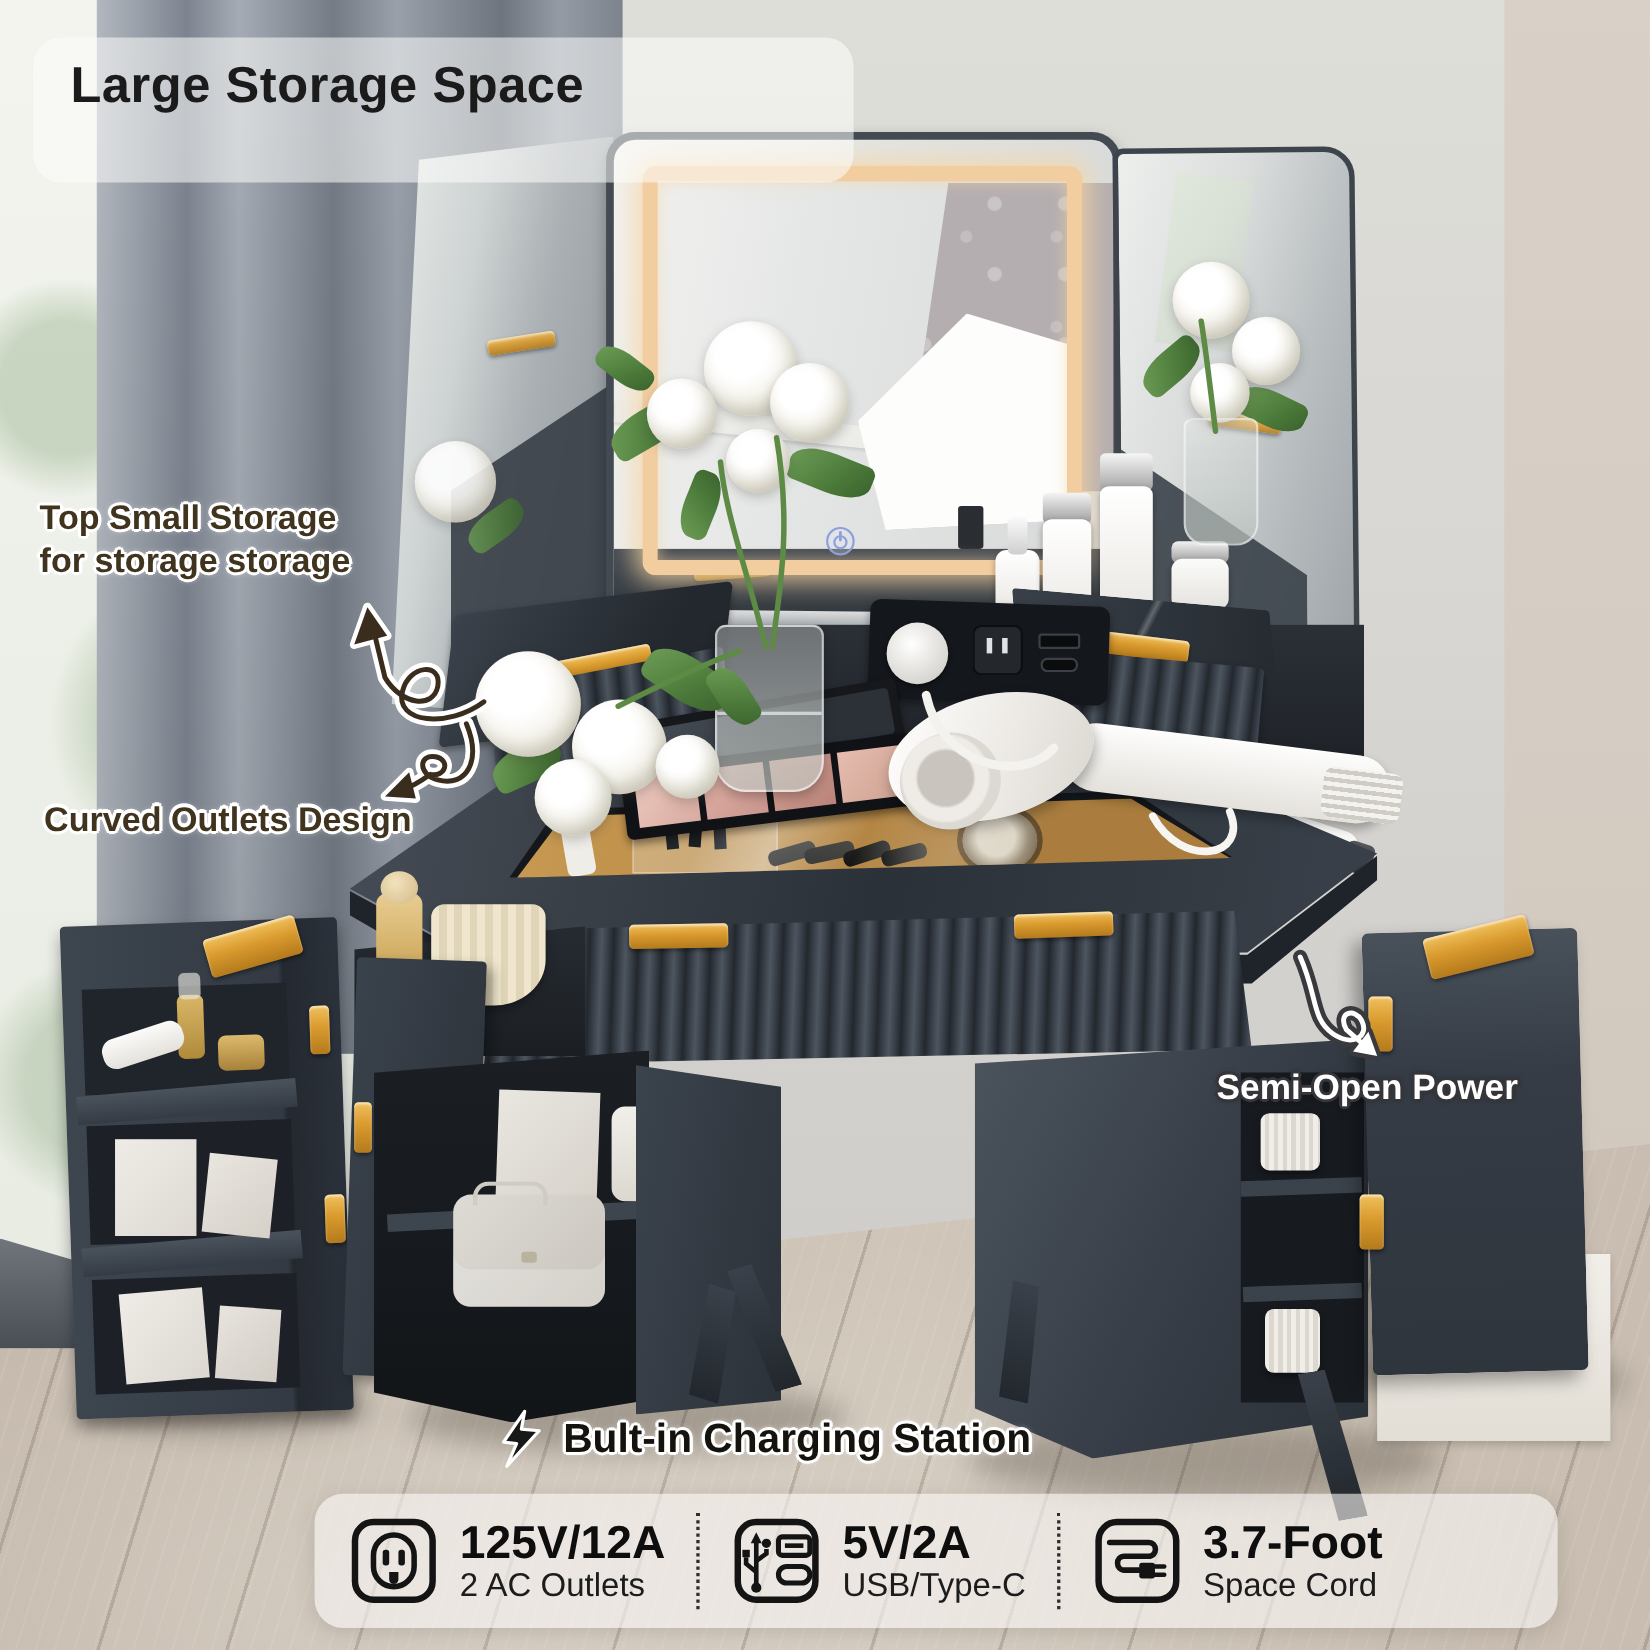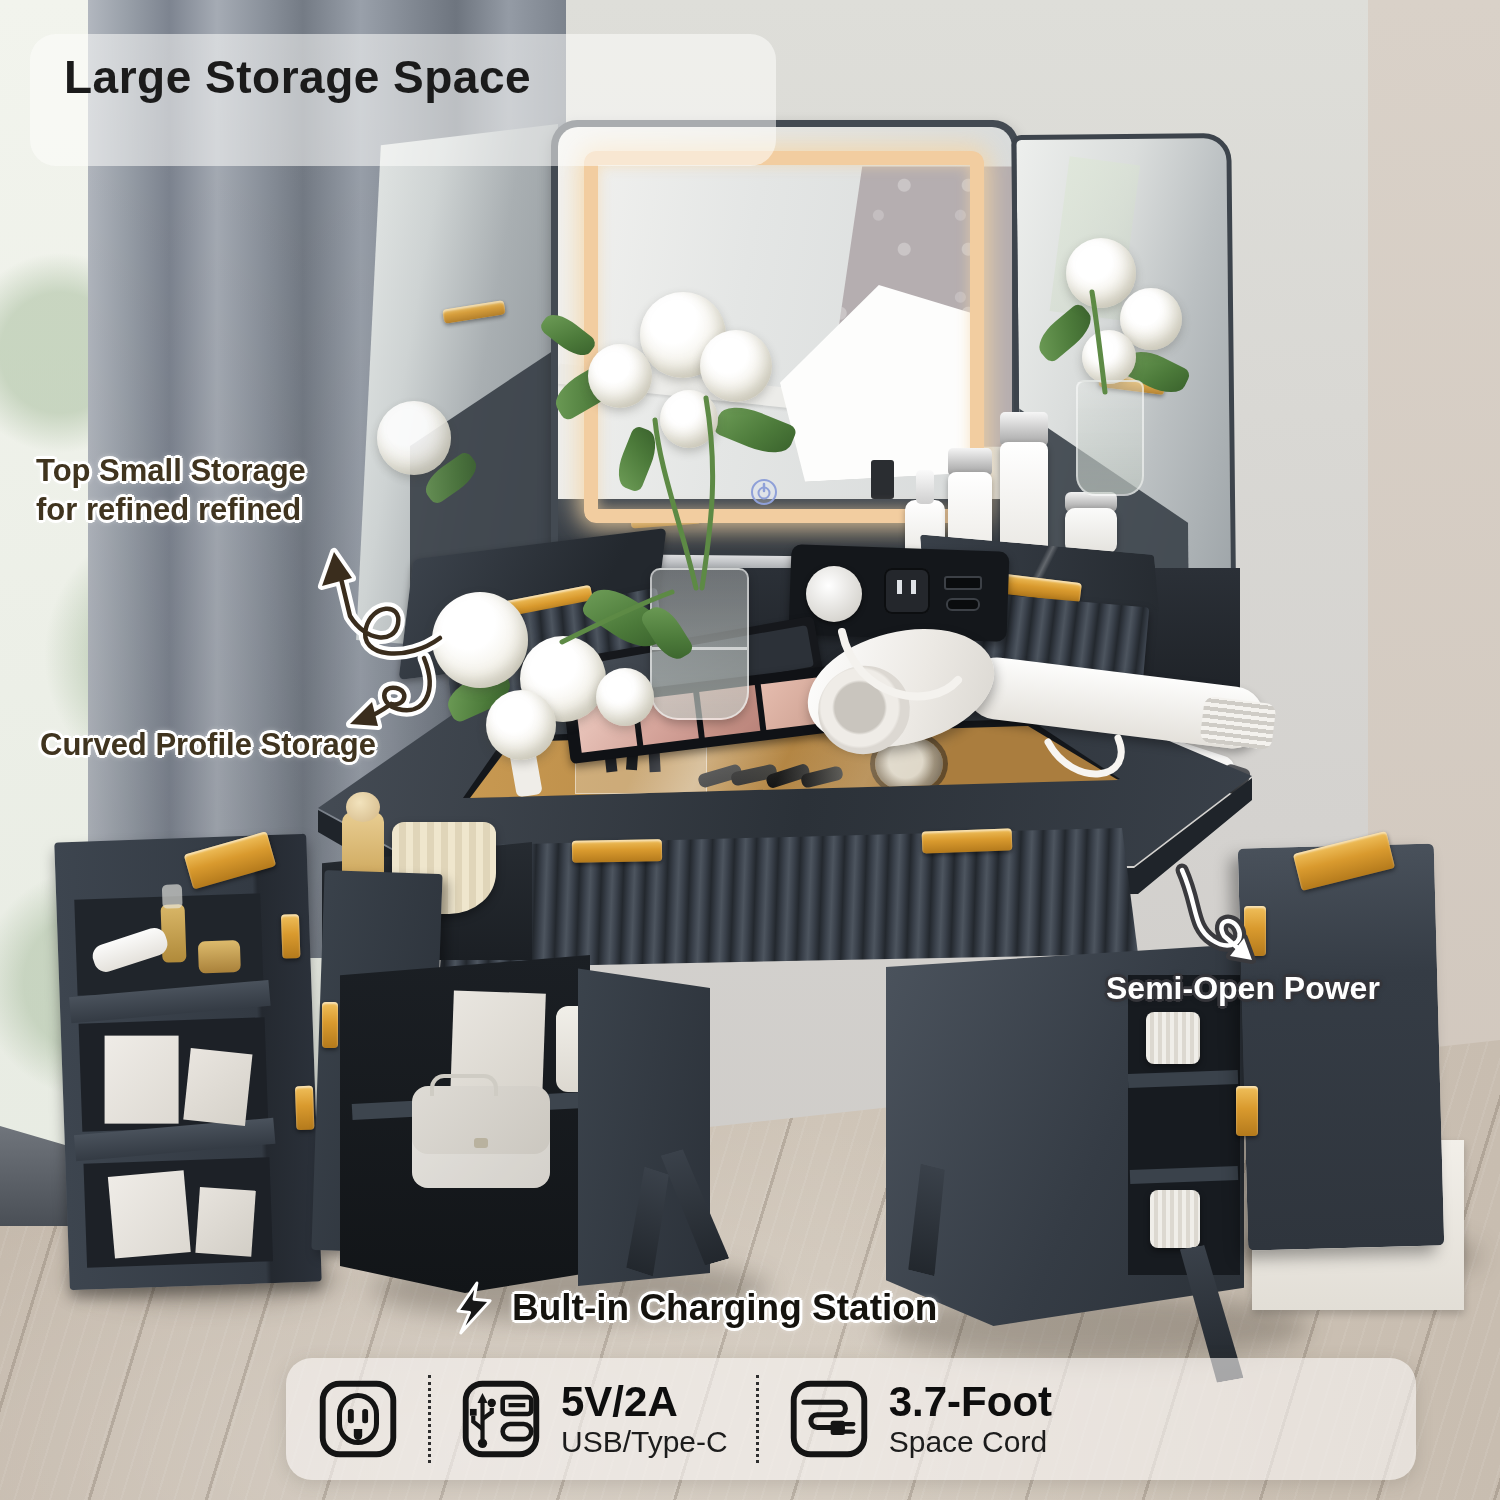--- a/index.html
+++ b/index.html
@@ -267,43 +267,47 @@
       <polygon points="1252,960 1230,956 1244,938" fill="#ffffff"></polygon>
     </g>
   </svg>
 
   <div id="title-box" class="abs" style="left:30px;top:34px;width:746px;height:132px;">
     <div id="title-h" class="abs" style="left:34px;top:16px;">Large Storage Space</div>
   </div>
 
   <div class="abs callout stroke-w" style="left:36px;top:452px;">
     <div>Top Small Storage</div>
-    <div>for refined refined</div>
-  </div>
-
-  <div class="abs callout stroke-w" style="left:40px;top:726px;">Curved Profile Storage</div>
+    <div>for storage storage</div>
+  </div>
+
+  <div class="abs callout stroke-w" style="left:40px;top:726px;">Curved Outlets Design</div>
 
   <div class="abs callout stroke-d" style="left:1106px;top:968px;color:#ffffff;font-size:32px;">Semi-Open Power</div>
 
   <div class="abs" style="left:452px;top:1280px;display:flex;align-items:center;gap:16px;">
     <svg width="44" height="56" viewBox="0 0 60 72">
       <path d="M34,2 L8,40 L24,42 L12,70 L52,26 L30,24 Z" fill="#181818" stroke="#ffffff" stroke-width="4" stroke-linejoin="round"></path>
     </svg>
     <span id="charge-head" class="stroke-w">Bult-in Charging Station</span>
   </div>
 
   <div id="spec-bar" class="abs" style="left:286px;top:1358px;width:1130px;height:122px;padding:0 10px 0 30px;box-sizing:border-box;">
     <div class="spec">
       <svg width="84" height="84" viewBox="0 0 100 100">
         <rect x="8" y="8" width="84" height="84" rx="20" fill="none" stroke="#141414" stroke-width="7"></rect>
         <rect x="28" y="22" width="44" height="56" rx="22" fill="none" stroke="#141414" stroke-width="6"></rect>
         <rect x="38" y="38" width="7" height="17" rx="3" fill="#141414"></rect>
         <rect x="55" y="38" width="7" height="17" rx="3" fill="#141414"></rect>
         <path d="M45,62 h10 v8 a5,5 0 0 1 -10,0 z" fill="#141414"></path>
       </svg>
+      <div>
+        <div class="val">125V/12A</div>
+        <div class="lab">2 AC Outlets</div>
+      </div>
     </div>
     <div class="divider"></div>
     <div class="spec">
       <svg width="84" height="84" viewBox="0 0 100 100">
         <rect x="8" y="8" width="84" height="84" rx="20" fill="none" stroke="#141414" stroke-width="7"></rect>
         <g stroke="#141414" stroke-width="5" fill="none">
           <line x1="28" y1="30" x2="28" y2="74"></line>
           <path d="M28,62 L17,53 L17,46"></path>
           <path d="M28,50 L39,42 L39,37"></path>
         </g>

